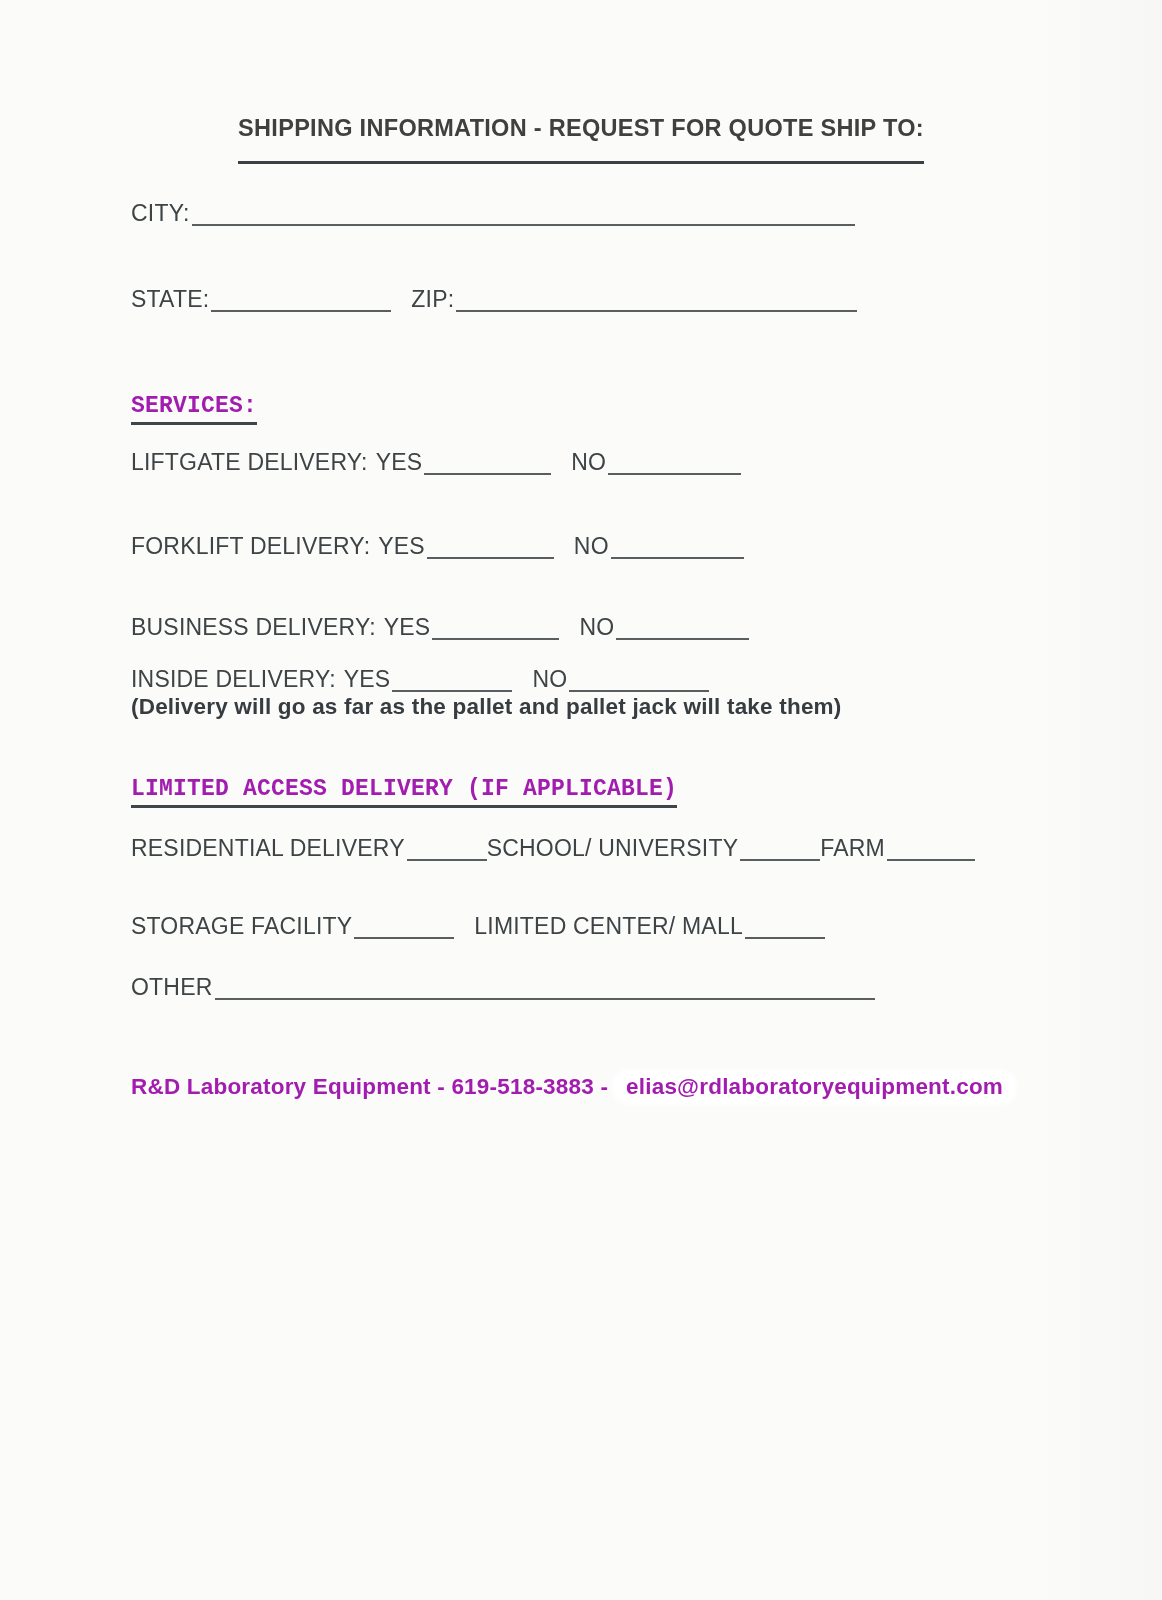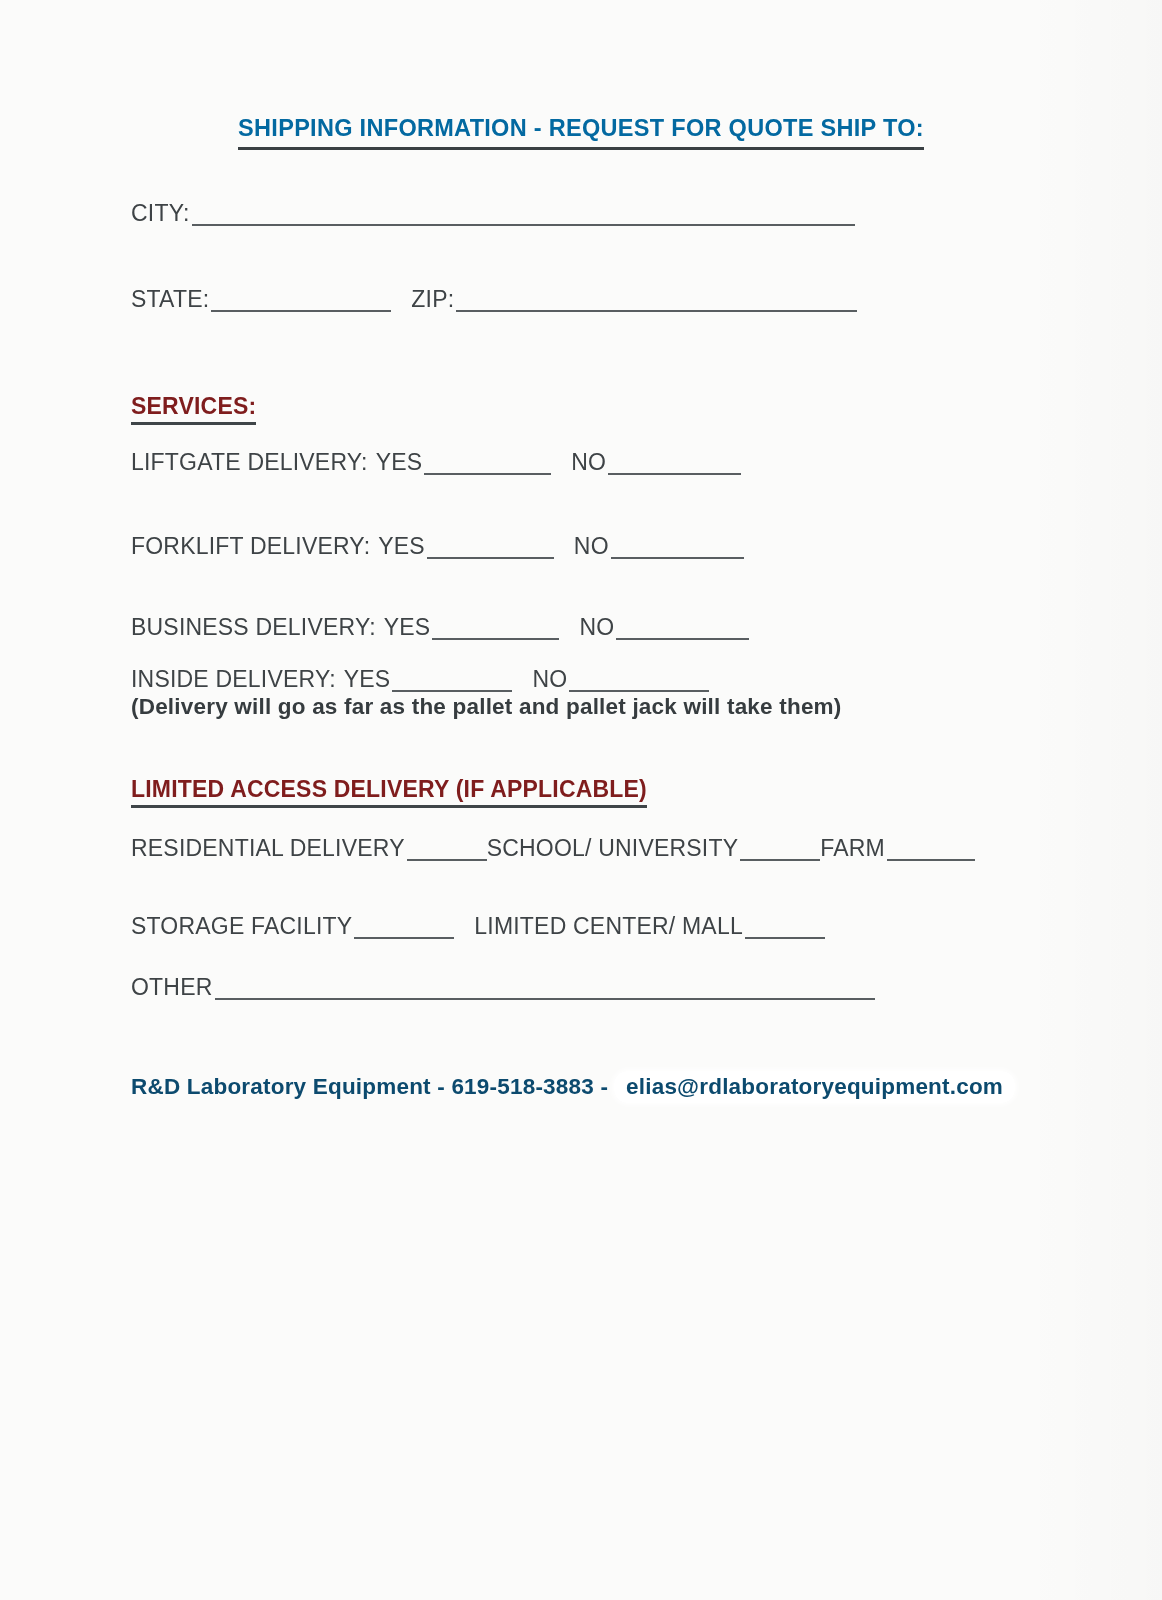--- a/index.html
+++ b/index.html
@@ -36,28 +36,29 @@
   }
   .title-row {
     left: 0;
     width: 100%;
     text-align: center;
   }
   .title-text {
     display: inline-block;
     font-weight: bold;
     font-size: 23.5px;
-    color: #0369a1;
+    color: #404040;
     border-bottom: 3px solid #3a4043;
-    padding-bottom: 4px;
+    padding-bottom: 18px;
     letter-spacing: 0.3px;
   }
   .heading {
     font-weight: bold;
-    color: #7f1d1d;
+    color: #a21caf;
+    font-family: Liberation Mono, monospace;
   }
   .heading .heading-text {
     display: inline-block;
     border-bottom: 3px solid #3f4548;
     padding-bottom: 1px;
   }
   .blank {
     display: inline-block;
     height: 22px;
     border-bottom: 2px solid #595e61;
@@ -78,21 +79,21 @@
   .gap-s { margin-left: 8px; }
   .gap-m { margin-left: 20px; }
   .note {
     font-weight: bold;
     color: #363c3f;
     font-size: 22.5px;
   }
   .footer-row {
     font-weight: bold;
     font-size: 22.5px;
-    color: #0c4a6e;
+    color: #a21caf;
   }
   .email-highlight {
     background: #ffffff;
     border-radius: 14px;
     padding: 3px 12px 4px 12px;
     margin-left: 6px;
     box-shadow: 0 0 5px 2px rgba(255,255,255,0.9);
   }
 </style>
 </head>

